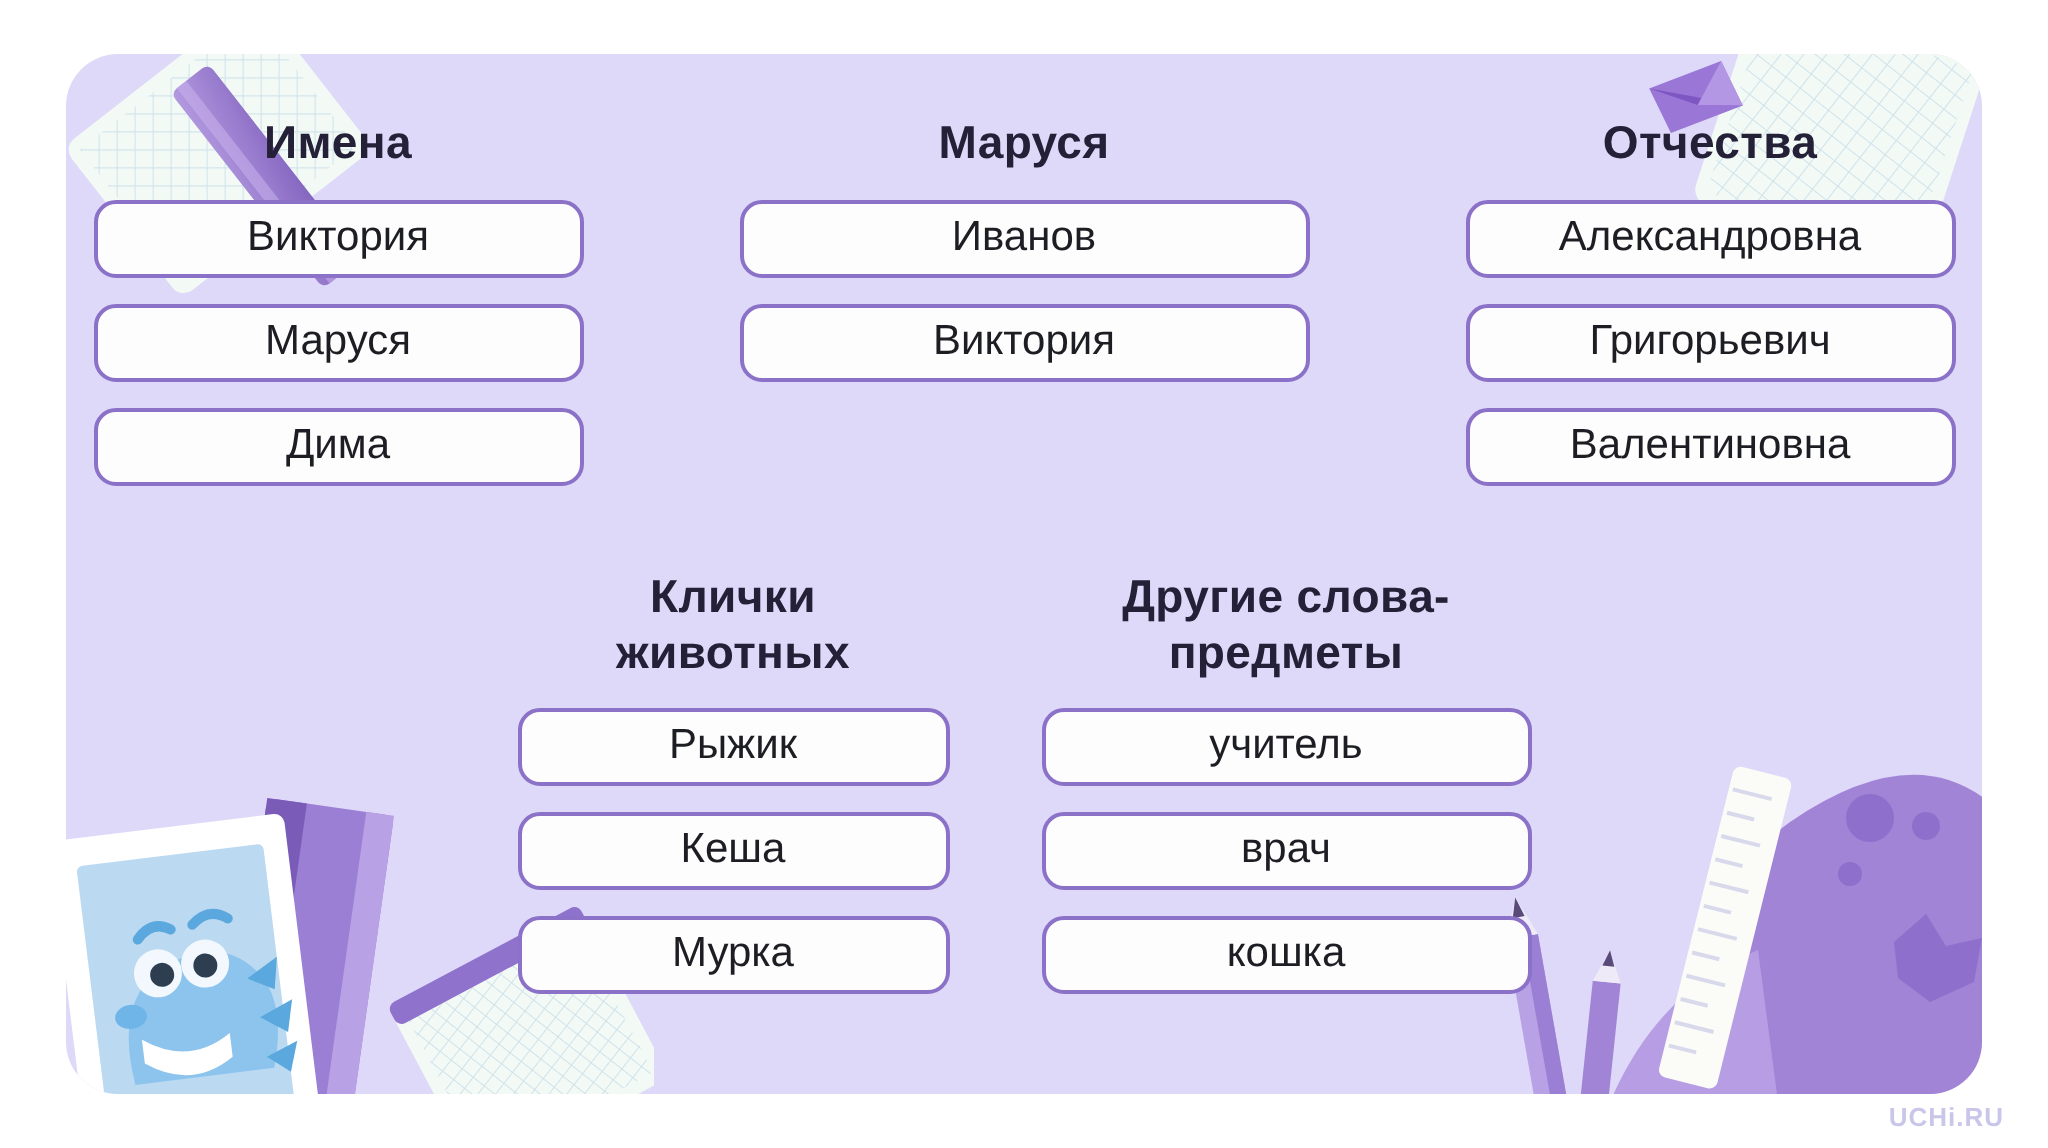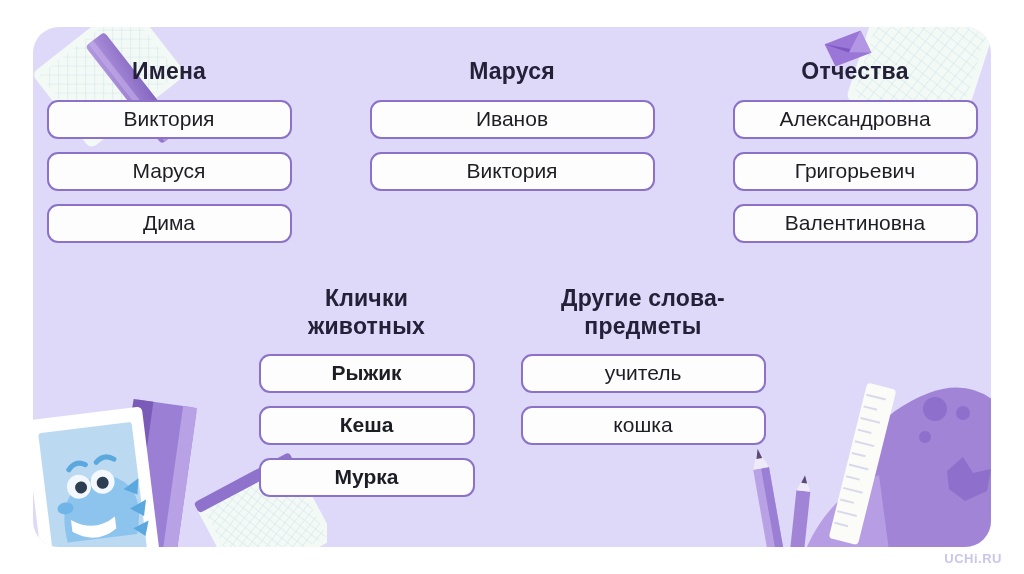--- a/index.html
+++ b/index.html
@@ -91,21 +91,21 @@
     text-align: center;
     margin-bottom: 13px;
     padding: 0 10px;
   }
   .pill:last-child { margin-bottom: 0; }
 
   
   #col-names     .pill { width: 245px; }
   #col-surnames  .pill { width: 285px; }
   #col-patronym  .pill { width: 245px; }
-  #col-petnames  .pill { width: 216px; font-weight: bold; }
+  #col-petnames  .pill { width: 216px; }
   #col-other     .pill { width: 245px; }
 
   
   #watermark {
     position: absolute;
     right: 22px;
     bottom: 8px;
     font-size: 13px;
     font-weight: bold;
     letter-spacing: .5px;
@@ -277,20 +277,21 @@
 животных</div>
         <div class="pill">Рыжик</div>
         <div class="pill">Кеша</div>
         <div class="pill">Мурка</div>
       </div>
 
       <div class="col" id="col-other">
         <div class="col-head">Другие слова-
 предметы</div>
         <div class="pill">учитель</div>
+        <div class="pill">врач</div>
         <div class="pill">кошка</div>
       </div>
 
     </div>
 
   </div>
 
   <div id="watermark">UCHi.RU</div>
 
 </div>

